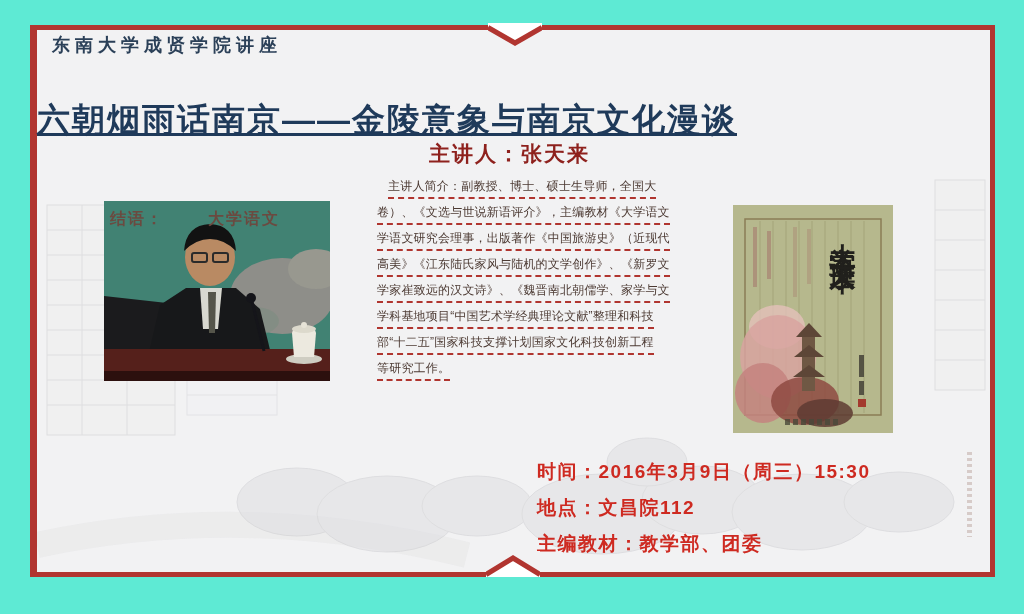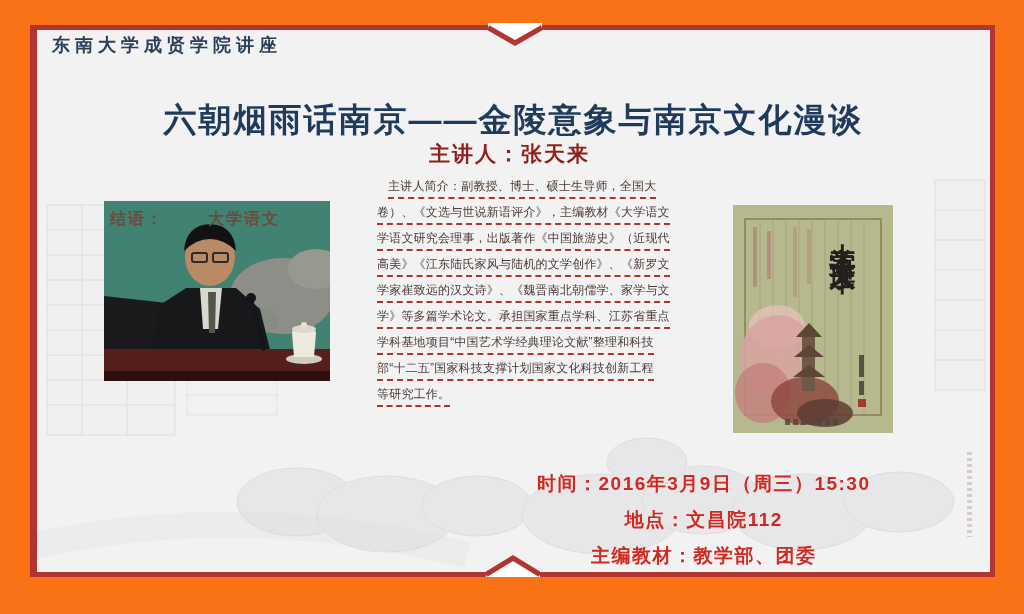--- a/index.html
+++ b/index.html
@@ -1,29 +1,29 @@
 <!DOCTYPE html>
 <html><head>
 <meta charset="utf-8">
 <style>
   html,body{margin:0;padding:0;background:#ffffff;}
-  .page{position:relative;width:1024px;height:614px;background:#f97316;overflow:hidden;
+  .page{position:relative;width:1024px;height:614px;background:#5eead4;overflow:hidden;
         font-family:"Liberation Sans",sans-serif;}
   .frame{position:absolute;left:30px;top:25px;width:965px;height:552px;box-sizing:border-box;
          border:5px solid #b13530;border-left-width:7px;background:#f2f2f3;}
   .sketch{position:absolute;left:0;top:0;width:100%;height:100%;z-index:0;}
   .content{position:absolute;left:0;top:0;width:100%;height:100%;z-index:1;}
 
   .header-cn{position:absolute;left:15px;top:3px;font-size:18px;font-weight:bold;
              letter-spacing:5px;color:#2b4058;}
   .header-en{position:absolute;left:13px;top:31px;font-size:15px;letter-spacing:2.2px;
              color:#2c4160;font-family:"Liberation Mono",monospace;}
 
-  .lecture-title{position:absolute;left:0;right:0;top:68px;text-align:center;
-                 font-size:33px;font-weight:bold;letter-spacing:2px;color:#1f3a5a;}
+  .lecture-title{position:absolute;left:0;right:0;top:68px;
+                 font-size:33px;font-weight:bold;letter-spacing:2px;color:#1f3a5a;text-decoration:underline;}
   .speaker-line{position:absolute;left:0;right:8px;top:110px;text-align:center;
                 font-size:21px;font-weight:bold;letter-spacing:2px;color:#8e211d;}
 
   .photo{position:absolute;left:67px;top:171px;width:226px;height:180px;overflow:hidden;}
   .photo svg{display:block;}
   .screen-text{position:absolute;top:8px;font-size:16px;font-weight:bold;letter-spacing:2px;
                color:#6b4a40;}
   .screen-text.left{left:6px;text-align:center;}
   .screen-text.right{left:104px;}
 
@@ -32,21 +32,21 @@
   .bio-line span{display:inline-block;line-height:16px;padding-bottom:3px;
                  border-bottom:2px dashed #b0352f;}
   .bio-line.first span{margin-left:11px;}
 
   .book{position:absolute;left:696px;top:175px;width:160px;height:228px;}
   .book svg{display:block;}
   .book-title{position:absolute;left:92px;top:18px;height:200px;writing-mode:vertical-rl;
               text-orientation:upright;font-size:26px;font-weight:bold;letter-spacing:5px;
               color:#21201c;font-family:"Liberation Serif",serif;}
 
-  .info{position:absolute;left:500px;top:436px;text-align:center;}
+  .info{position:absolute;left:500px;top:424px;}
   .info-line{font-size:19px;font-weight:bold;letter-spacing:1.5px;color:#ce2a21;
              line-height:36px;white-space:nowrap;}
 
   .watermark-strip{position:absolute;left:930px;top:422px;width:5px;height:85px;opacity:.55;
                    background:repeating-linear-gradient(#c0aba4 0 3px,transparent 3px 6px);}
 
   .notch{position:absolute;z-index:3;}
   .notch.top{left:488px;top:23px;}
   .notch.bottom{left:486px;top:551px;}
 </style>
@@ -118,21 +118,20 @@
         <span class="screen-text left">结语：</span>
         <span class="screen-text right">大学语文</span>
       </div>
 
       <div class="bio">
         <div class="bio-line first"><span>主讲人简介：副教授、博士、硕士生导师，全国大</span></div>
         <div class="bio-line"><span>卷）、《文选与世说新语评介》，主编教材《大学语文</span></div>
         <div class="bio-line"><span>学语文研究会理事，出版著作《中国旅游史》（近现代</span></div>
         <div class="bio-line"><span>高美》《江东陆氏家风与陆机的文学创作》、《新罗文</span></div>
         <div class="bio-line"><span>学家崔致远的汉文诗》、《魏晋南北朝儒学、家学与文</span></div>
-        <div class="bio-line"><span>学》等多篇学术论文。承担国家重点学科、江苏省重点</span></div>
         <div class="bio-line"><span>学科基地项目“中国艺术学经典理论文献”整理和科技</span></div>
         <div class="bio-line"><span>部“十二五”国家科技支撑计划国家文化科技创新工程</span></div>
         <div class="bio-line"><span>等研究工作。</span></div>
       </div>
 
       <div class="book">
         <svg width="160" height="228" viewBox="0 0 160 228" xmlns="http://www.w3.org/2000/svg">
           <rect x="0" y="0" width="160" height="228" fill="#b6b88d"></rect>
           <rect x="12" y="14" width="136" height="196" fill="none" stroke="#8a7c55" stroke-width="1.5"></rect>
           <g stroke="#a0a075" stroke-width="1" opacity="0.8">

